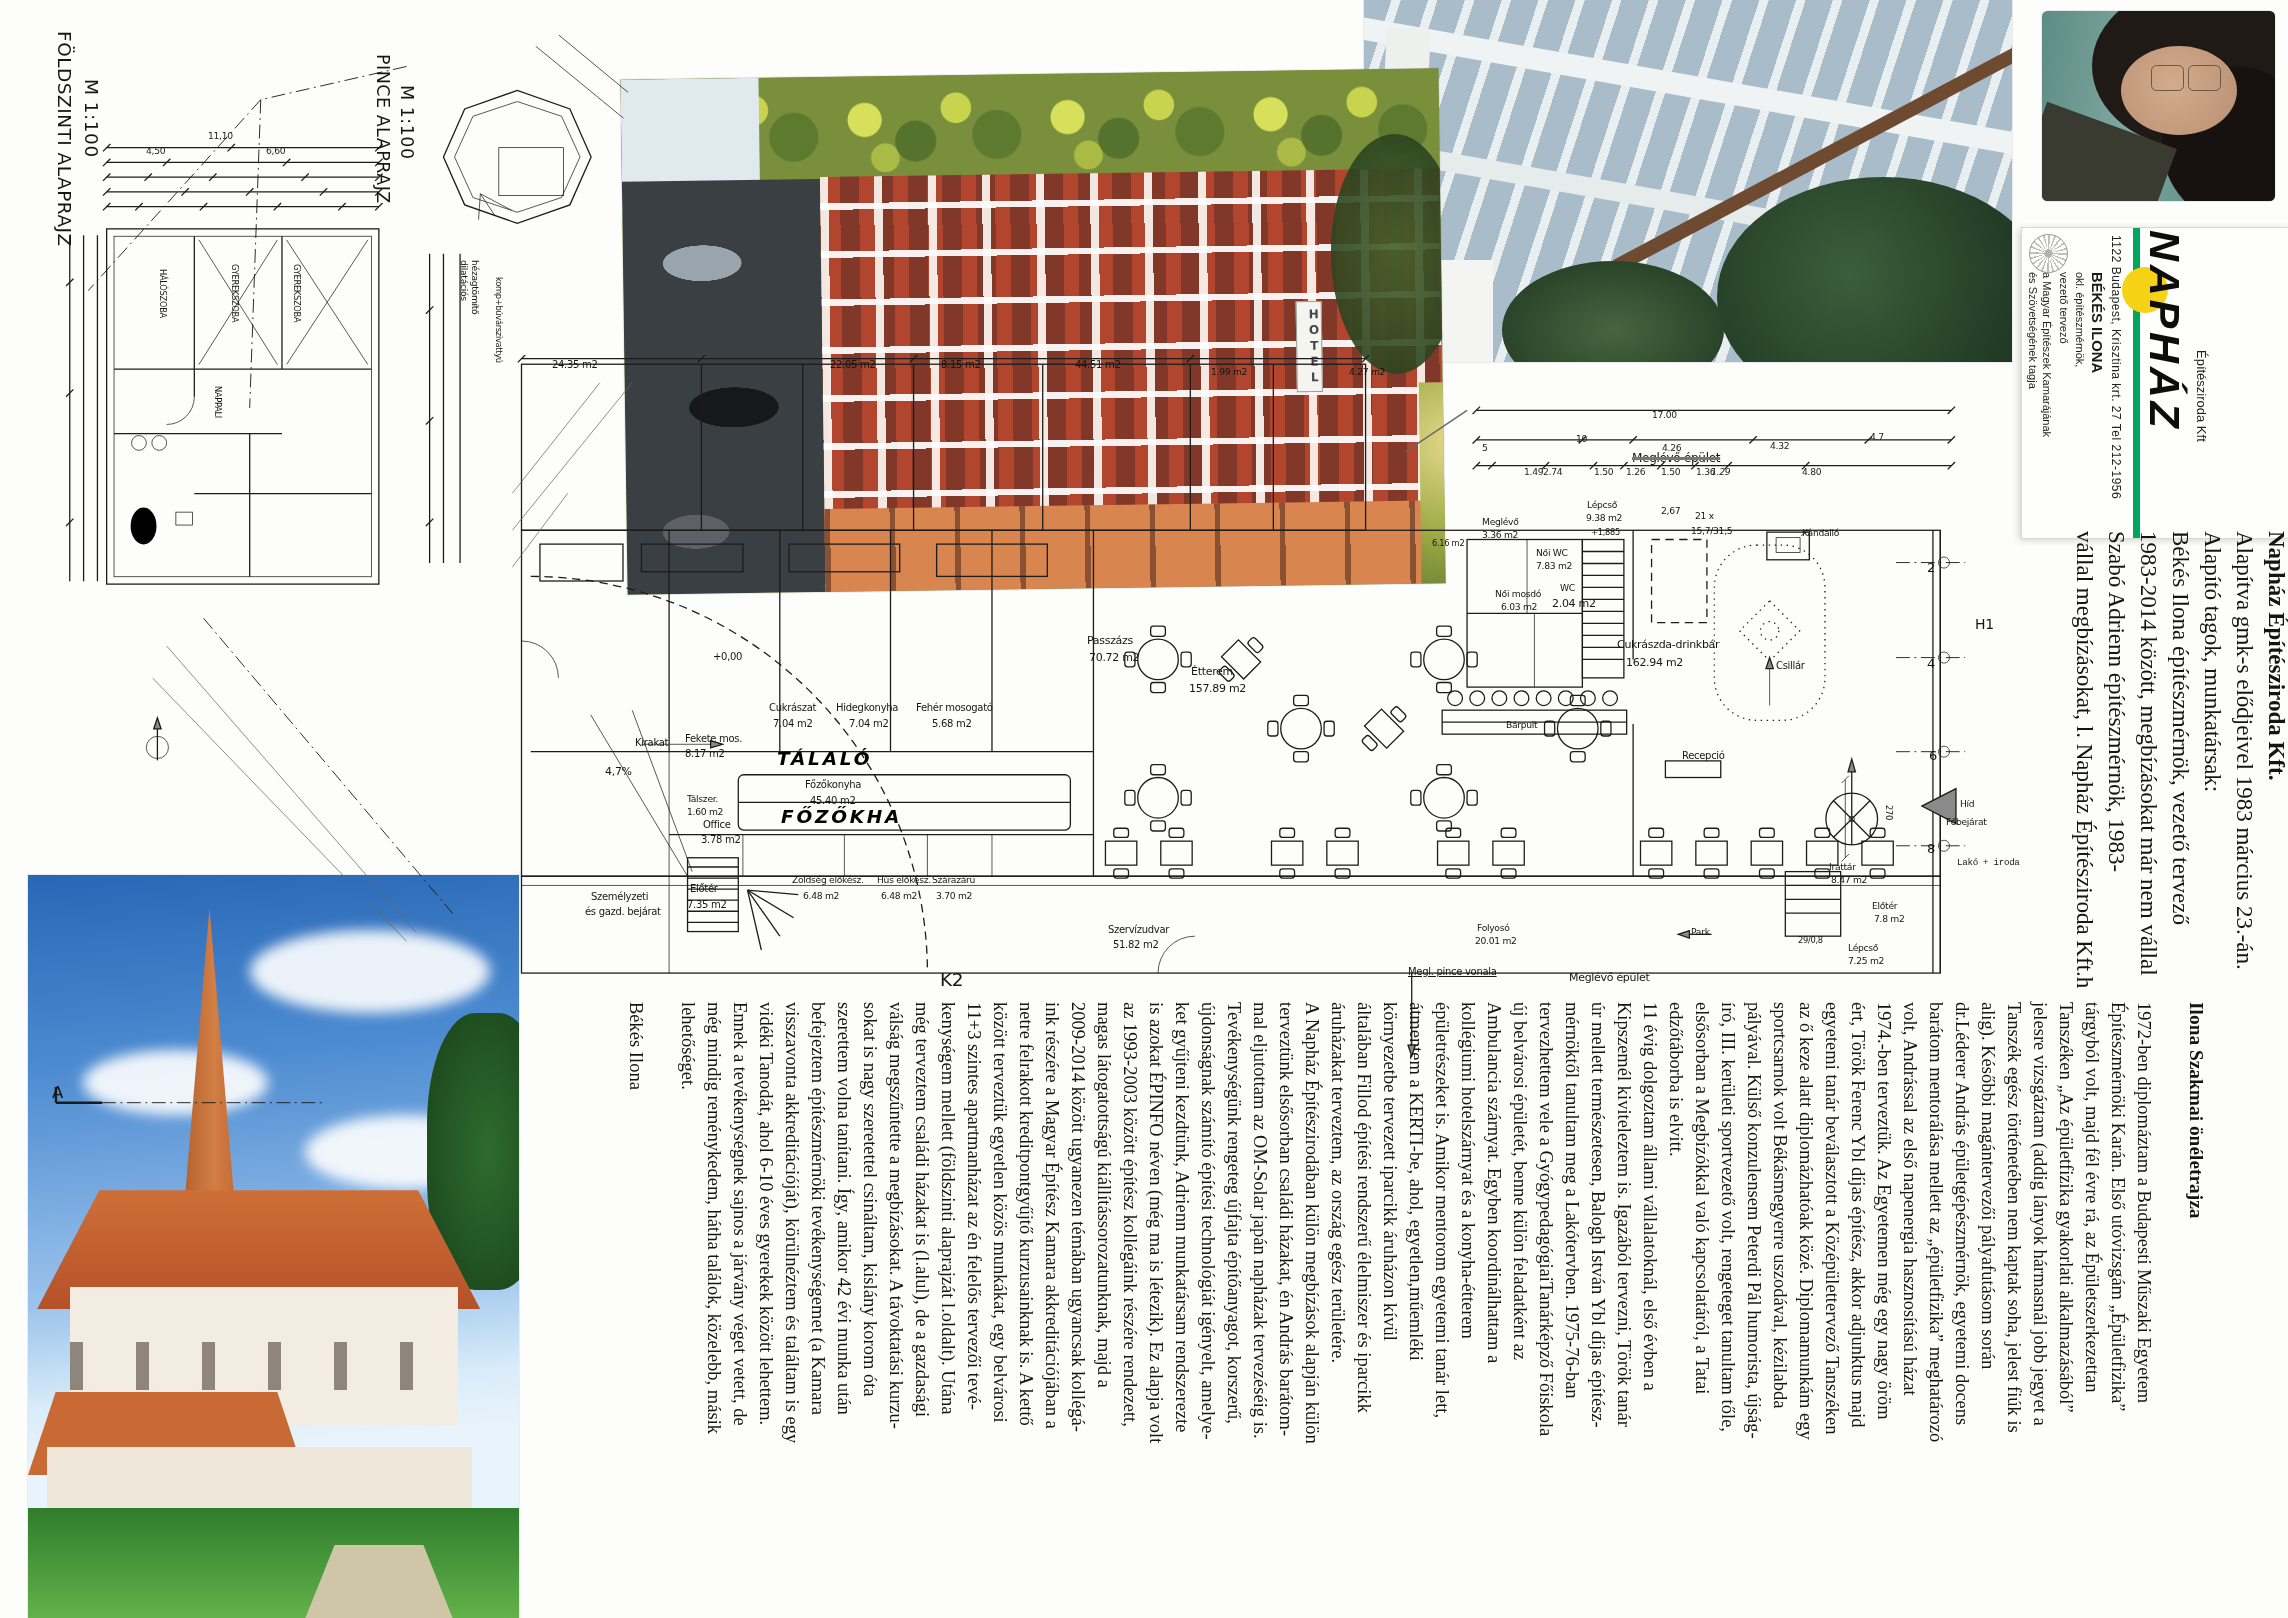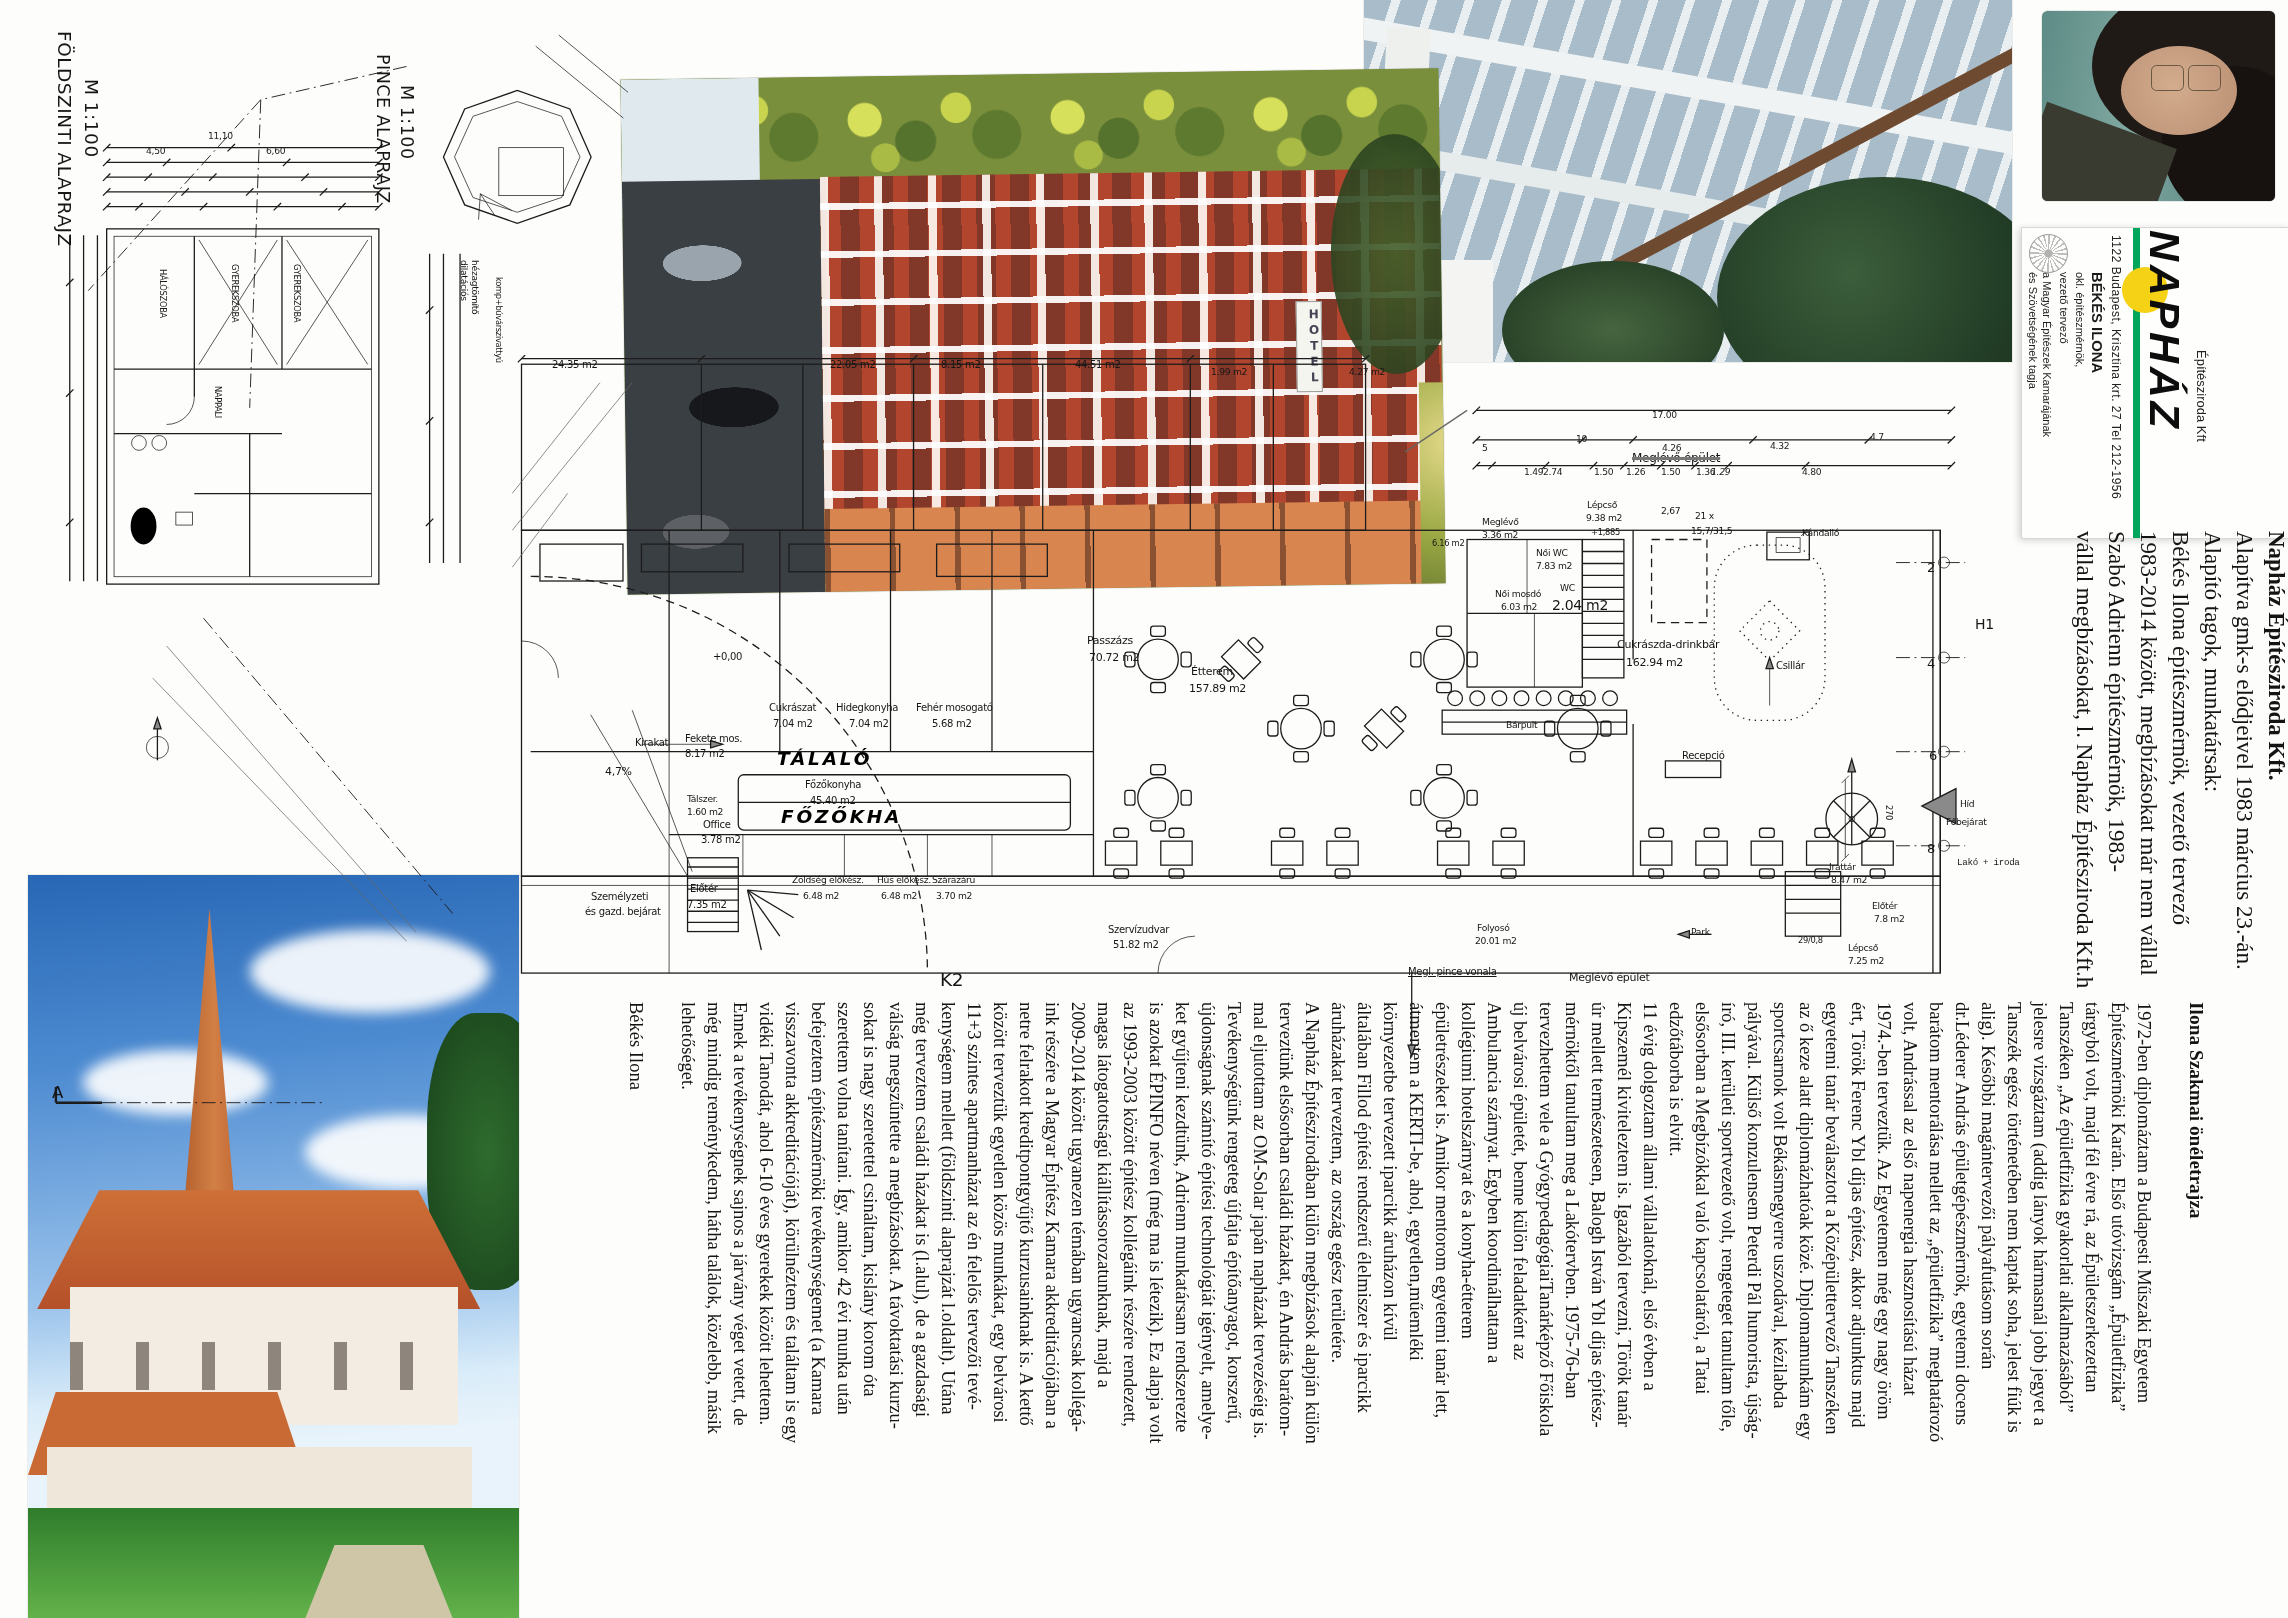--- a/index.html
+++ b/index.html
@@ -777,21 +777,21 @@
       <div class="lbl" style="left: 1536px; top: 548px; font-size: 9.2px;">Női WC</div>
 
       <div class="lbl" style="left: 1536px; top: 561px; font-size: 9.2px;">7.83 m2</div>
 
       <div class="lbl" style="left: 1495px; top: 589px; font-size: 9.2px;">Női mosdó</div>
 
       <div class="lbl" style="left: 1501px; top: 602px; font-size: 9.2px;">6.03 m2</div>
 
       <div class="lbl" style="left: 1560px; top: 583px; font-size: 9.2px;">WC</div>
 
-      <div class="lbl" style="left: 1552px; top: 598px; font-size: 14px;">2.04 m2</div>
+      <div class="lbl" style="left: 1552px; top: 598px; font-size: 11px;">2.04 m2</div>
 
       <div class="lbl" style="left: 1432px; top: 539px; font-size: 8.3px;">6.16 m2</div>
 
       <div class="lbl" style="left: 1617px; top: 639px;">Cukrászda-drinkbár</div>
 
       <div class="lbl" style="left: 1626px; top: 657px;">162.94 m2</div>
 
       <div class="lbl" style="left: 1776px; top: 661px; font-size: 10px;">Csillár</div>
 
       <div class="lbl" style="left: 1506px; top: 720px; font-size: 9.2px;">Bárpult</div>

